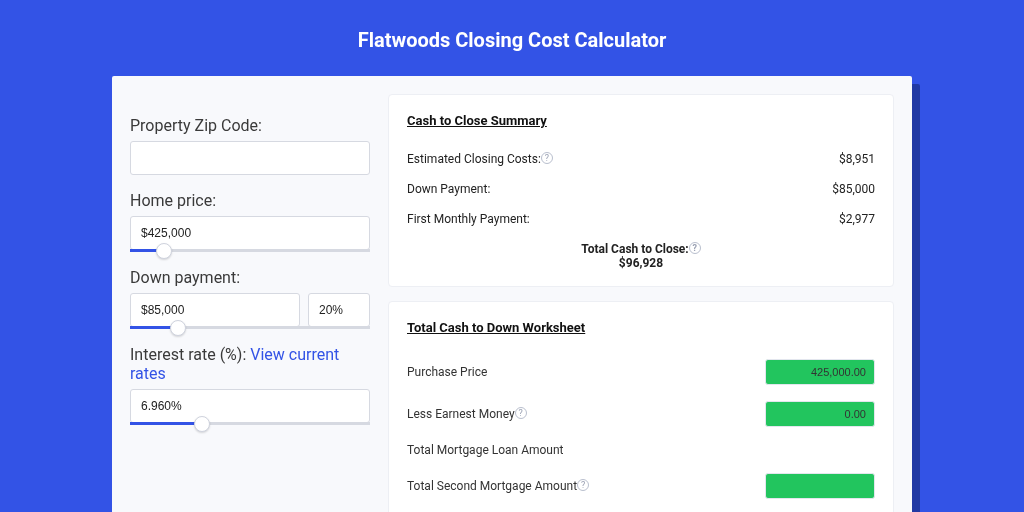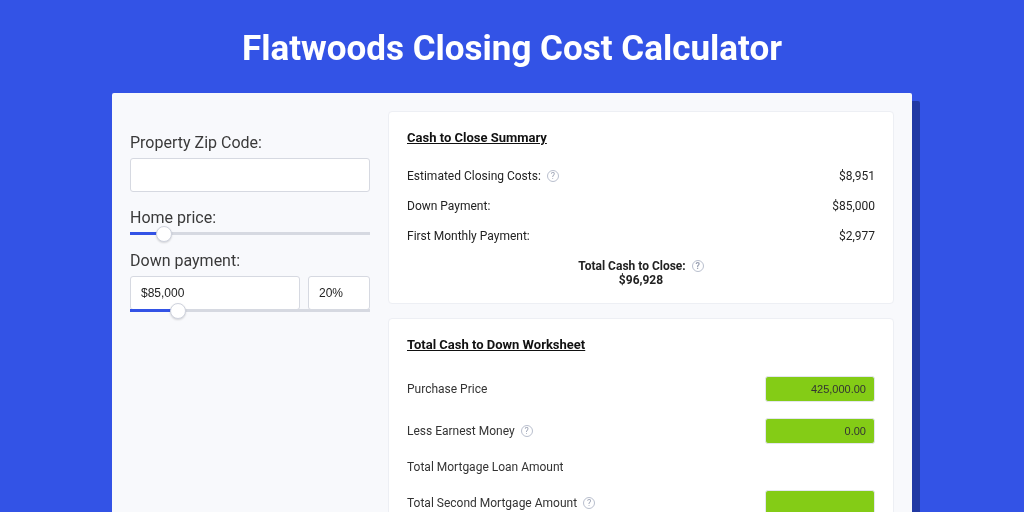--- a/index.html
+++ b/index.html
@@ -7,21 +7,21 @@
   font-family: -apple-system, BlinkMacSystemFont, "Segoe UI", Roboto, Helvetica, Arial, sans-serif;
   background: #3353e6;
   width: 1024px;
   height: 512px;
   overflow: hidden;
   position: relative;
 }
 .page-title {
   color: #fff;
   text-align: center;
-  font-size: 35px;
+  font-size: 20px;
   font-weight: 700;
   padding: 28px 0 24px;
 }
 .card-wrap {
   width: 800px;
   margin: 0 auto;
   background: #f8f9fc;
   box-shadow: 8px 8px 0 rgba(22,40,120,0.6);
   border-radius: 2px;
   height: 460px;
@@ -90,37 +90,37 @@
 }
 .summary-row {
   display: flex;
   justify-content: space-between;
   align-items: center;
   font-size: 12px;
   color: #222;
   padding: 8px 0;
 }
 .summary-row.bold { font-weight: 700; flex-direction: column; }
-.summary-label { display: flex; align-items: center; gap: 6px; }
+.summary-label { display: flex; }
 .summary-value { font-variant-numeric: tabular-nums; }
 
 .worksheet-row {
   display: flex;
   justify-content: space-between;
   align-items: center;
   font-size: 12px;
   color: #333;
   padding: 8px 0;
 }
 .ws-input {
   width: 110px;
   height: 26px;
   border: 1px solid #e3e6ee;
   border-radius: 3px;
-  background: #84cc16;
+  background: #22c55e;
   font-size: 11px;
   text-align: right;
   padding: 0 8px;
   color: #333;
 }
 
 .help-icon {
   display: inline-flex;
   align-items: center;
   justify-content: center;
@@ -143,38 +143,49 @@
 
     <div class="left-col">
 
       <div class="field">
         <label class="field-label">Property Zip Code:</label>
         <input class="text-input" value="" style="">
       </div>
 
       <div class="field">
         <label class="field-label">Home price:</label>
+        <input class="text-input" value="$425,000" style="">
         <div class="slider-track">
           <div class="slider-fill" style="width:14%"></div>
           <div class="slider-thumb" style="left:14%"></div>
         </div>
       </div>
 
       <div class="field">
         <label class="field-label">Down payment:</label>
         <div class="input-row">
           <input class="text-input" value="$85,000" style="">
           <input class="text-input input-pct" value="20%" style="">
         </div>
         <div class="slider-track">
           <div class="slider-fill" style="width:20%"></div>
           <div class="slider-thumb" style="left:20%"></div>
         </div>
       </div>
 
+      <div class="field">
+        <label class="field-label">
+          <span>Interest rate (%): </span><a href="#">View current rates</a>
+        </label>
+        <input class="text-input" value="6.960%" style="">
+        <div class="slider-track">
+          <div class="slider-fill" style="width:30%"></div>
+          <div class="slider-thumb" style="left:30%"></div>
+        </div>
+      </div>
 
     </div>
 
     <div class="right-col">
 
       <div class="panel">
         <div class="panel-title">Cash to Close Summary</div>
 
         <div class="summary-row">
           <span class="summary-label">

